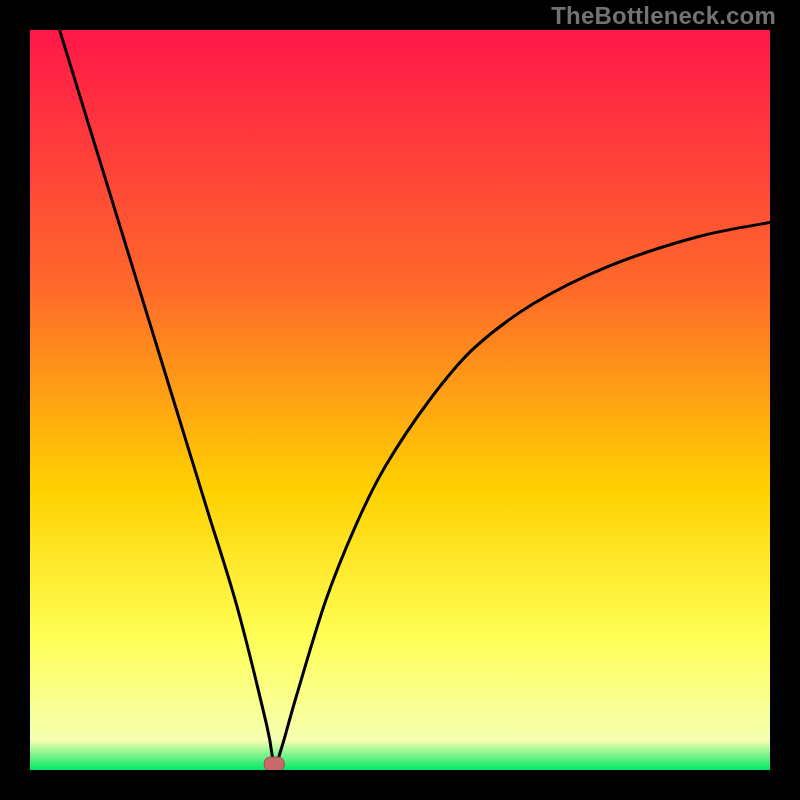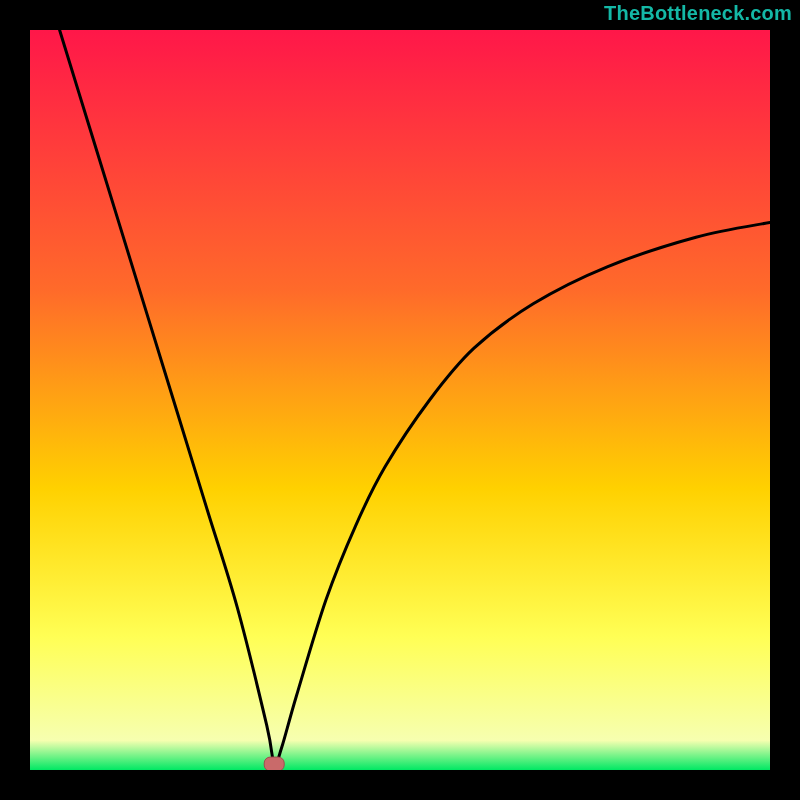--- a/index.html
+++ b/index.html
@@ -6,25 +6,25 @@
   html, body { width: 800px; height: 800px; overflow: hidden; background: #000; }
   .frame {
     position: relative;
     width: 800px;
     height: 800px;
     background: #000;
   }
   .watermark {
     position: absolute;
     top: 2px;
-    right: 8px;
+    right: 24px;
     font-family: Arial, Helvetica, sans-serif;
-    font-size: 20px;
+    font-size: 24px;
     font-weight: 600;
-    color: #14b8a6;
+    color: #737373;
     letter-spacing: 0.2px;
     z-index: 10;
   }
   .plot-wrap {
     position: absolute;
     left: 30px;
     top: 30px;
     width: 740px;
     height: 740px;
     overflow: hidden;

